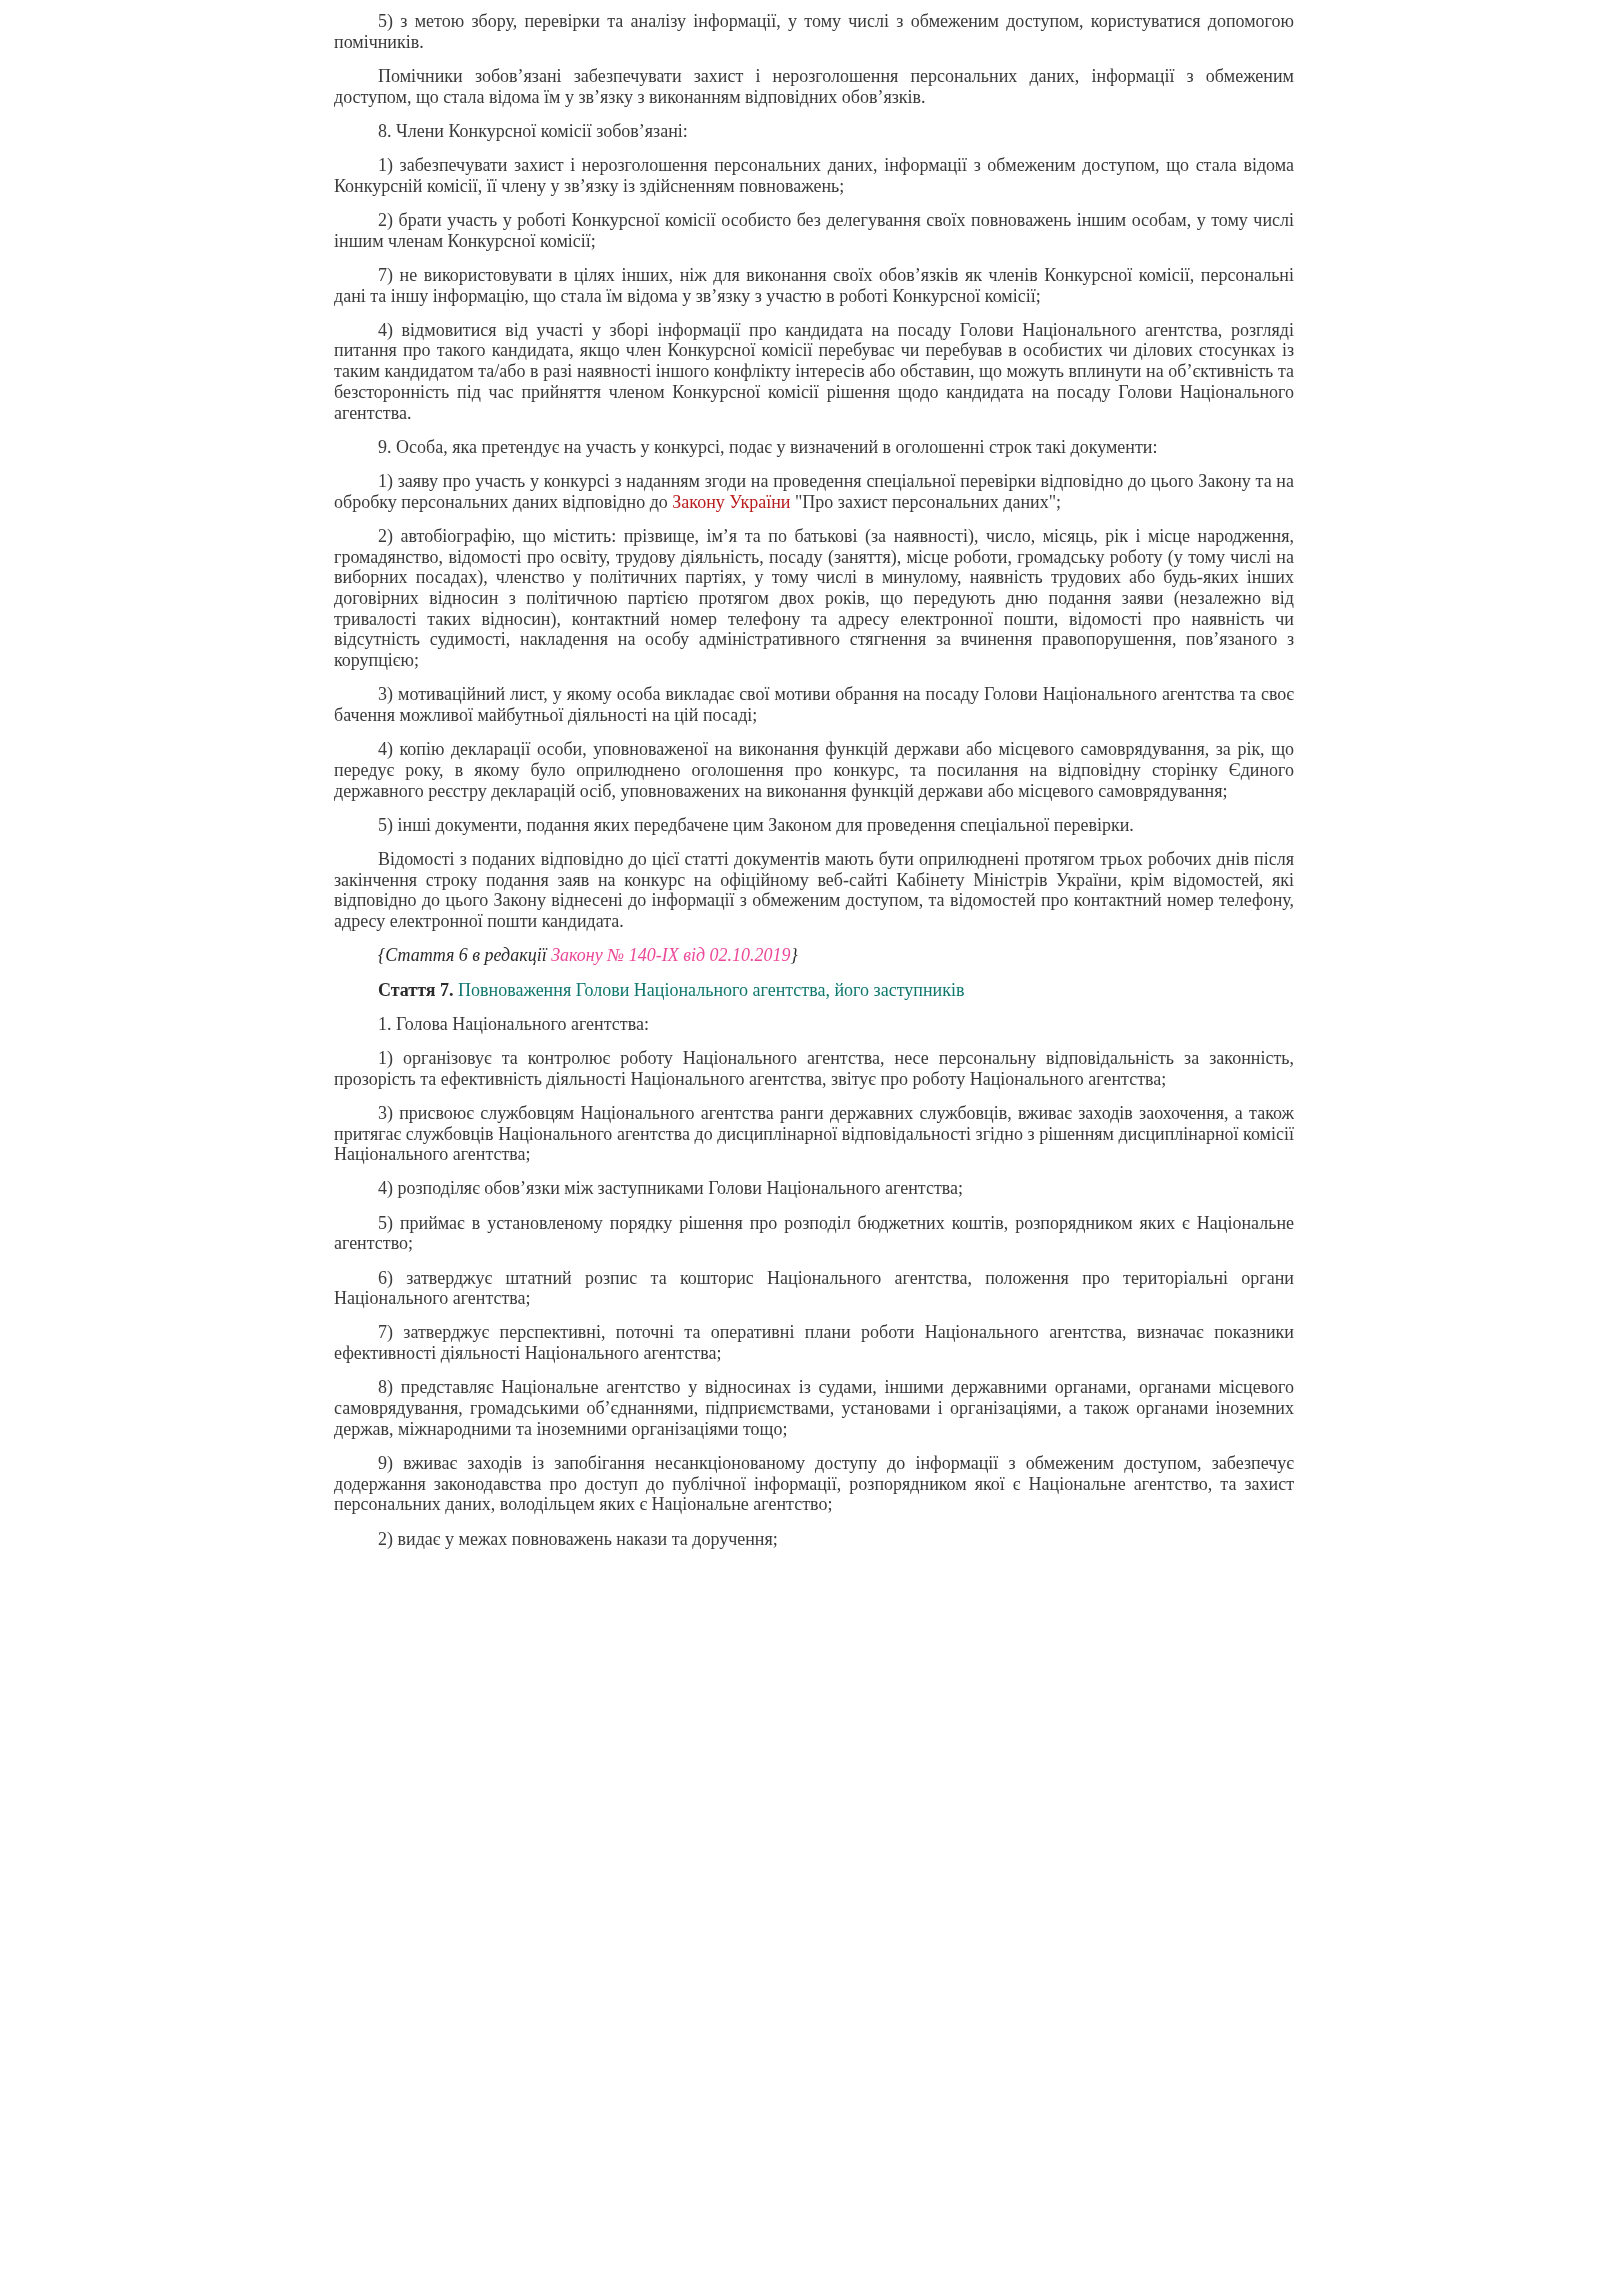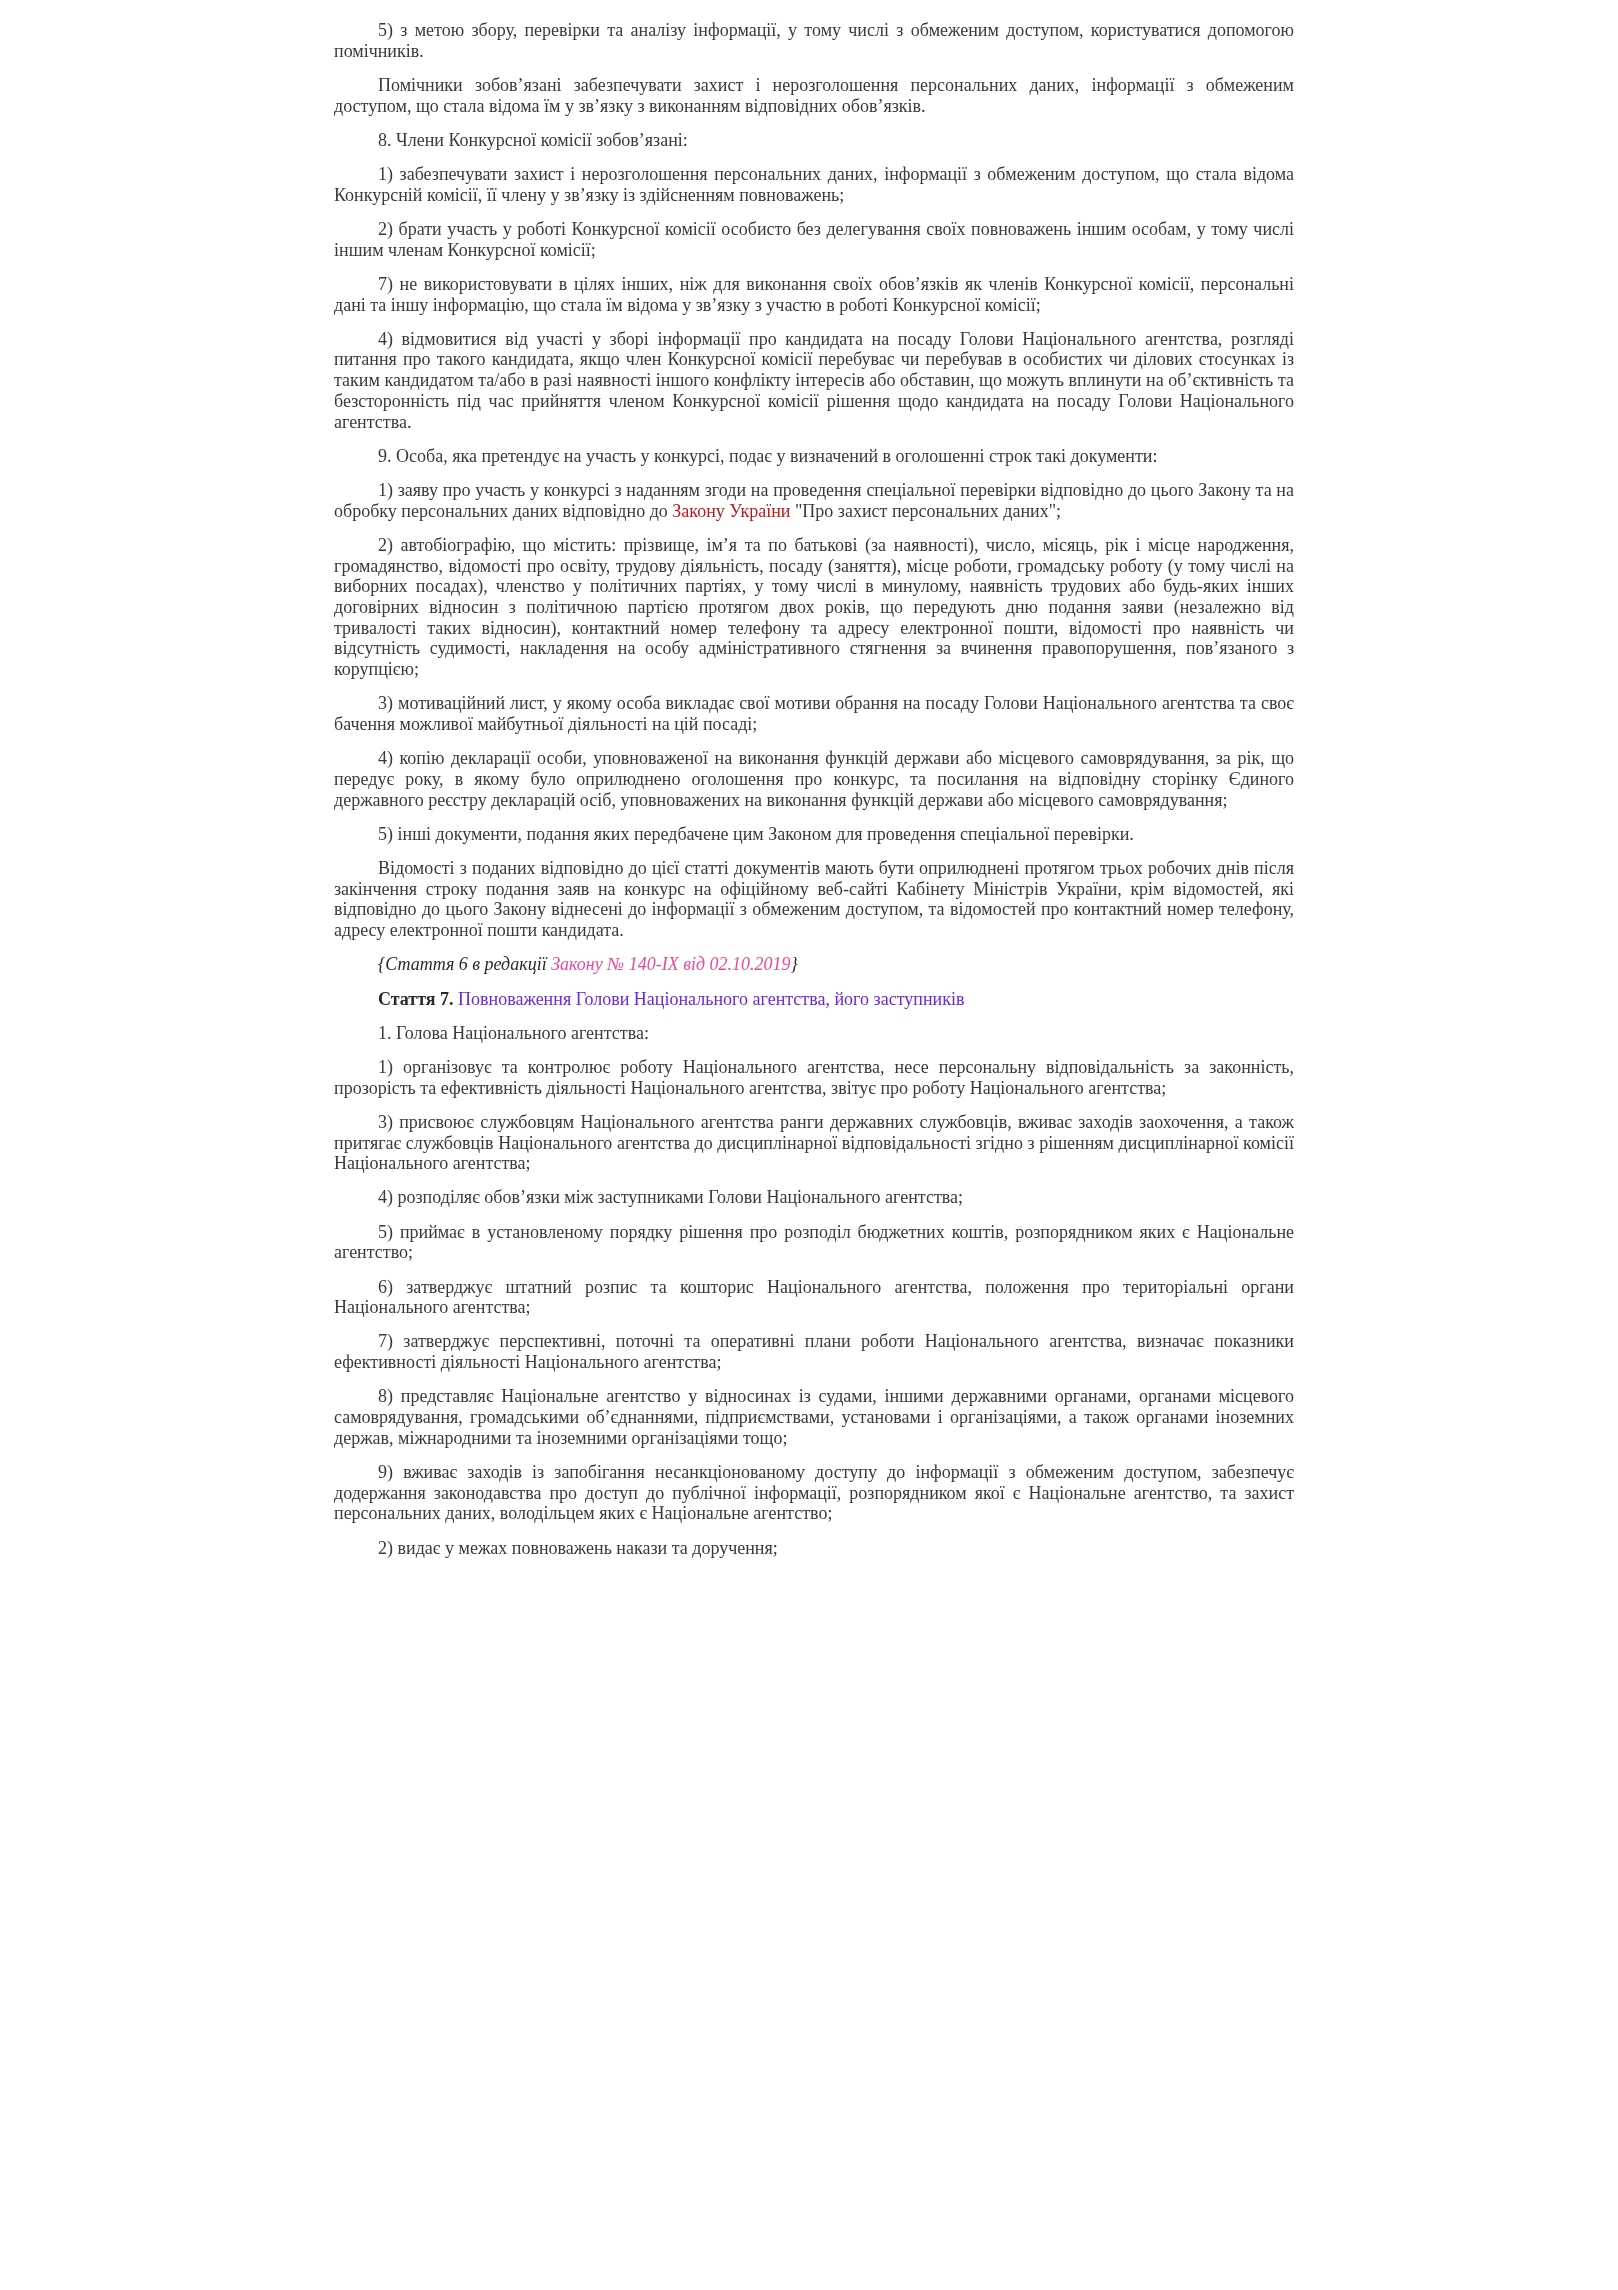--- a/index.html
+++ b/index.html
@@ -22,34 +22,34 @@
       font-size: 18px;
       line-height: 20.7px;
       color: #3a3a3a;
     }
     .p {
       margin: 0 0 13.5px 0;
       text-align: justify;
       text-indent: 44px;
       -webkit-font-smoothing: none;
     }
-    .p.first { margin-top: 20px; }
+    .p.first { margin-top: 11px; }
     .link {
       color: #b91c1c;
     }
     .note {
       font-style: italic;
       color: #2a2a2a;
     }
     .note .link { color: #ec4899; }
     .heading-bold {
       font-weight: bold;
       color: #2a2a2a;
     }
-    .heading-rest { color: #6d28d9; margin-top: 33px; }
+    .heading-rest { color: #0f766e; margin-top: 33px; }
   </style>
 </head>
 <body>
 
 <div class="page">
 
   <p class="p first">5) з метою збору, перевірки та аналізу інформації, у тому числі з обмеженим доступом, користуватися допомогою помічників.</p>
   <p class="p">Помічники зобов’язані забезпечувати захист і нерозголошення персональних даних, інформації з обмеженим доступом, що стала відома їм у зв’язку з виконанням відповідних обов’язків.</p>
   <p class="p">8. Члени Конкурсної комісії зобов’язані:</p>
   <p class="p">1) забезпечувати захист і нерозголошення персональних даних, інформації з обмеженим доступом, що стала відома Конкурсній комісії, її члену у зв’язку із здійсненням повноважень;</p>

